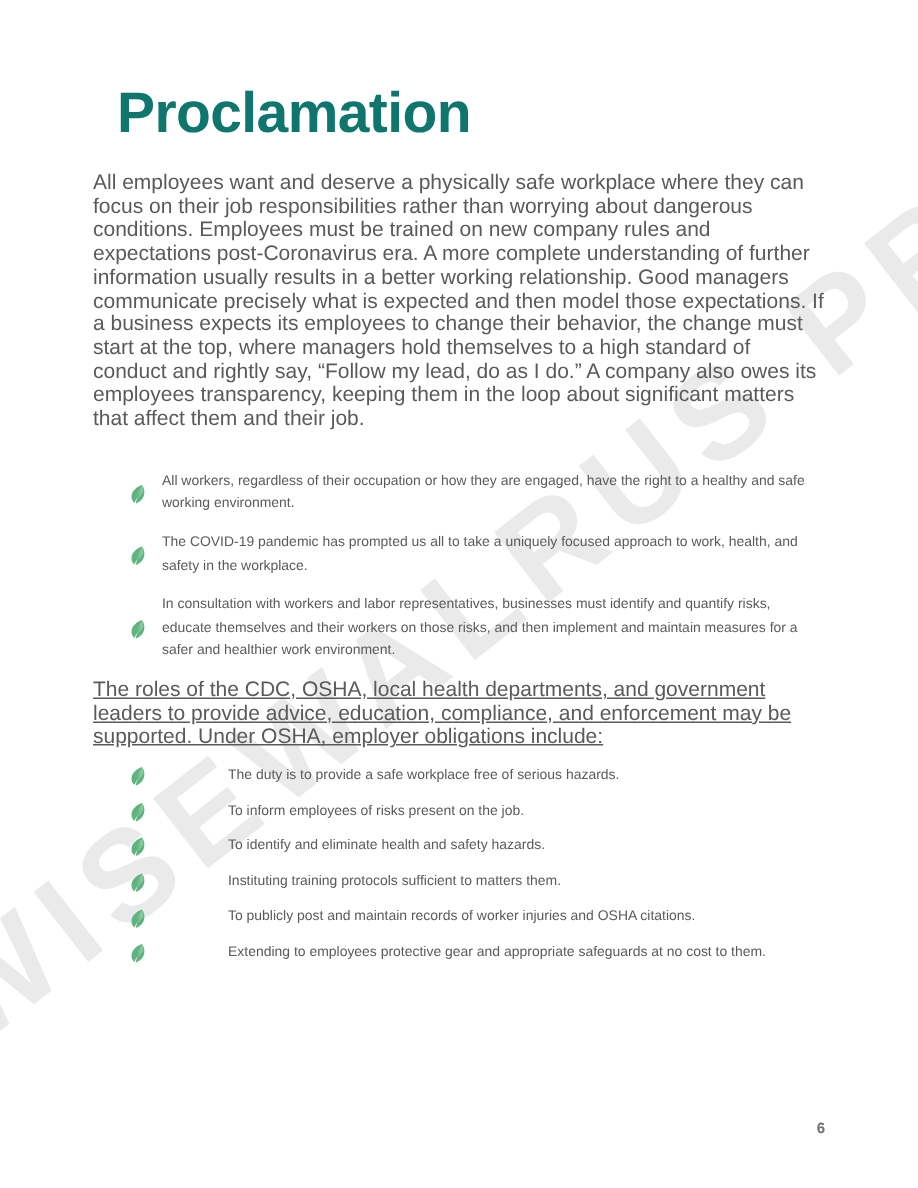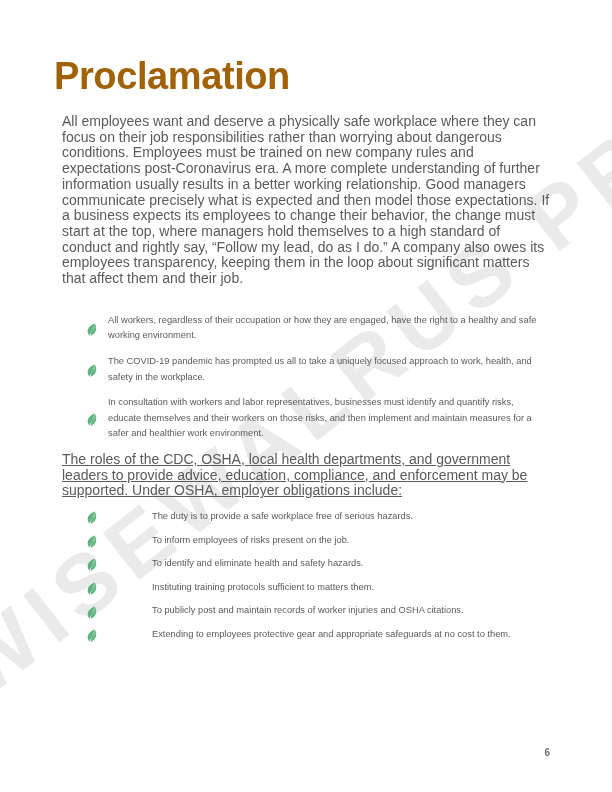--- a/index.html
+++ b/index.html
@@ -39,27 +39,27 @@
 
   
   .content {
     position: relative;
     z-index: 2;
     padding: 0;
   }
 
   .title {
     position: absolute;
-    left: 54px;
+    left: 78px;
     top: 57px;
     margin: 0;
     font-size: 38px;
     font-weight: 700;
     letter-spacing: -0.4px;
-    color: #a16207;
+    color: #0f766e;
     line-height: 1.05;
   }
 
   .body-block {
     position: absolute;
     left: 62px;
     top: 114px;
     width: 488px;
   }
 

